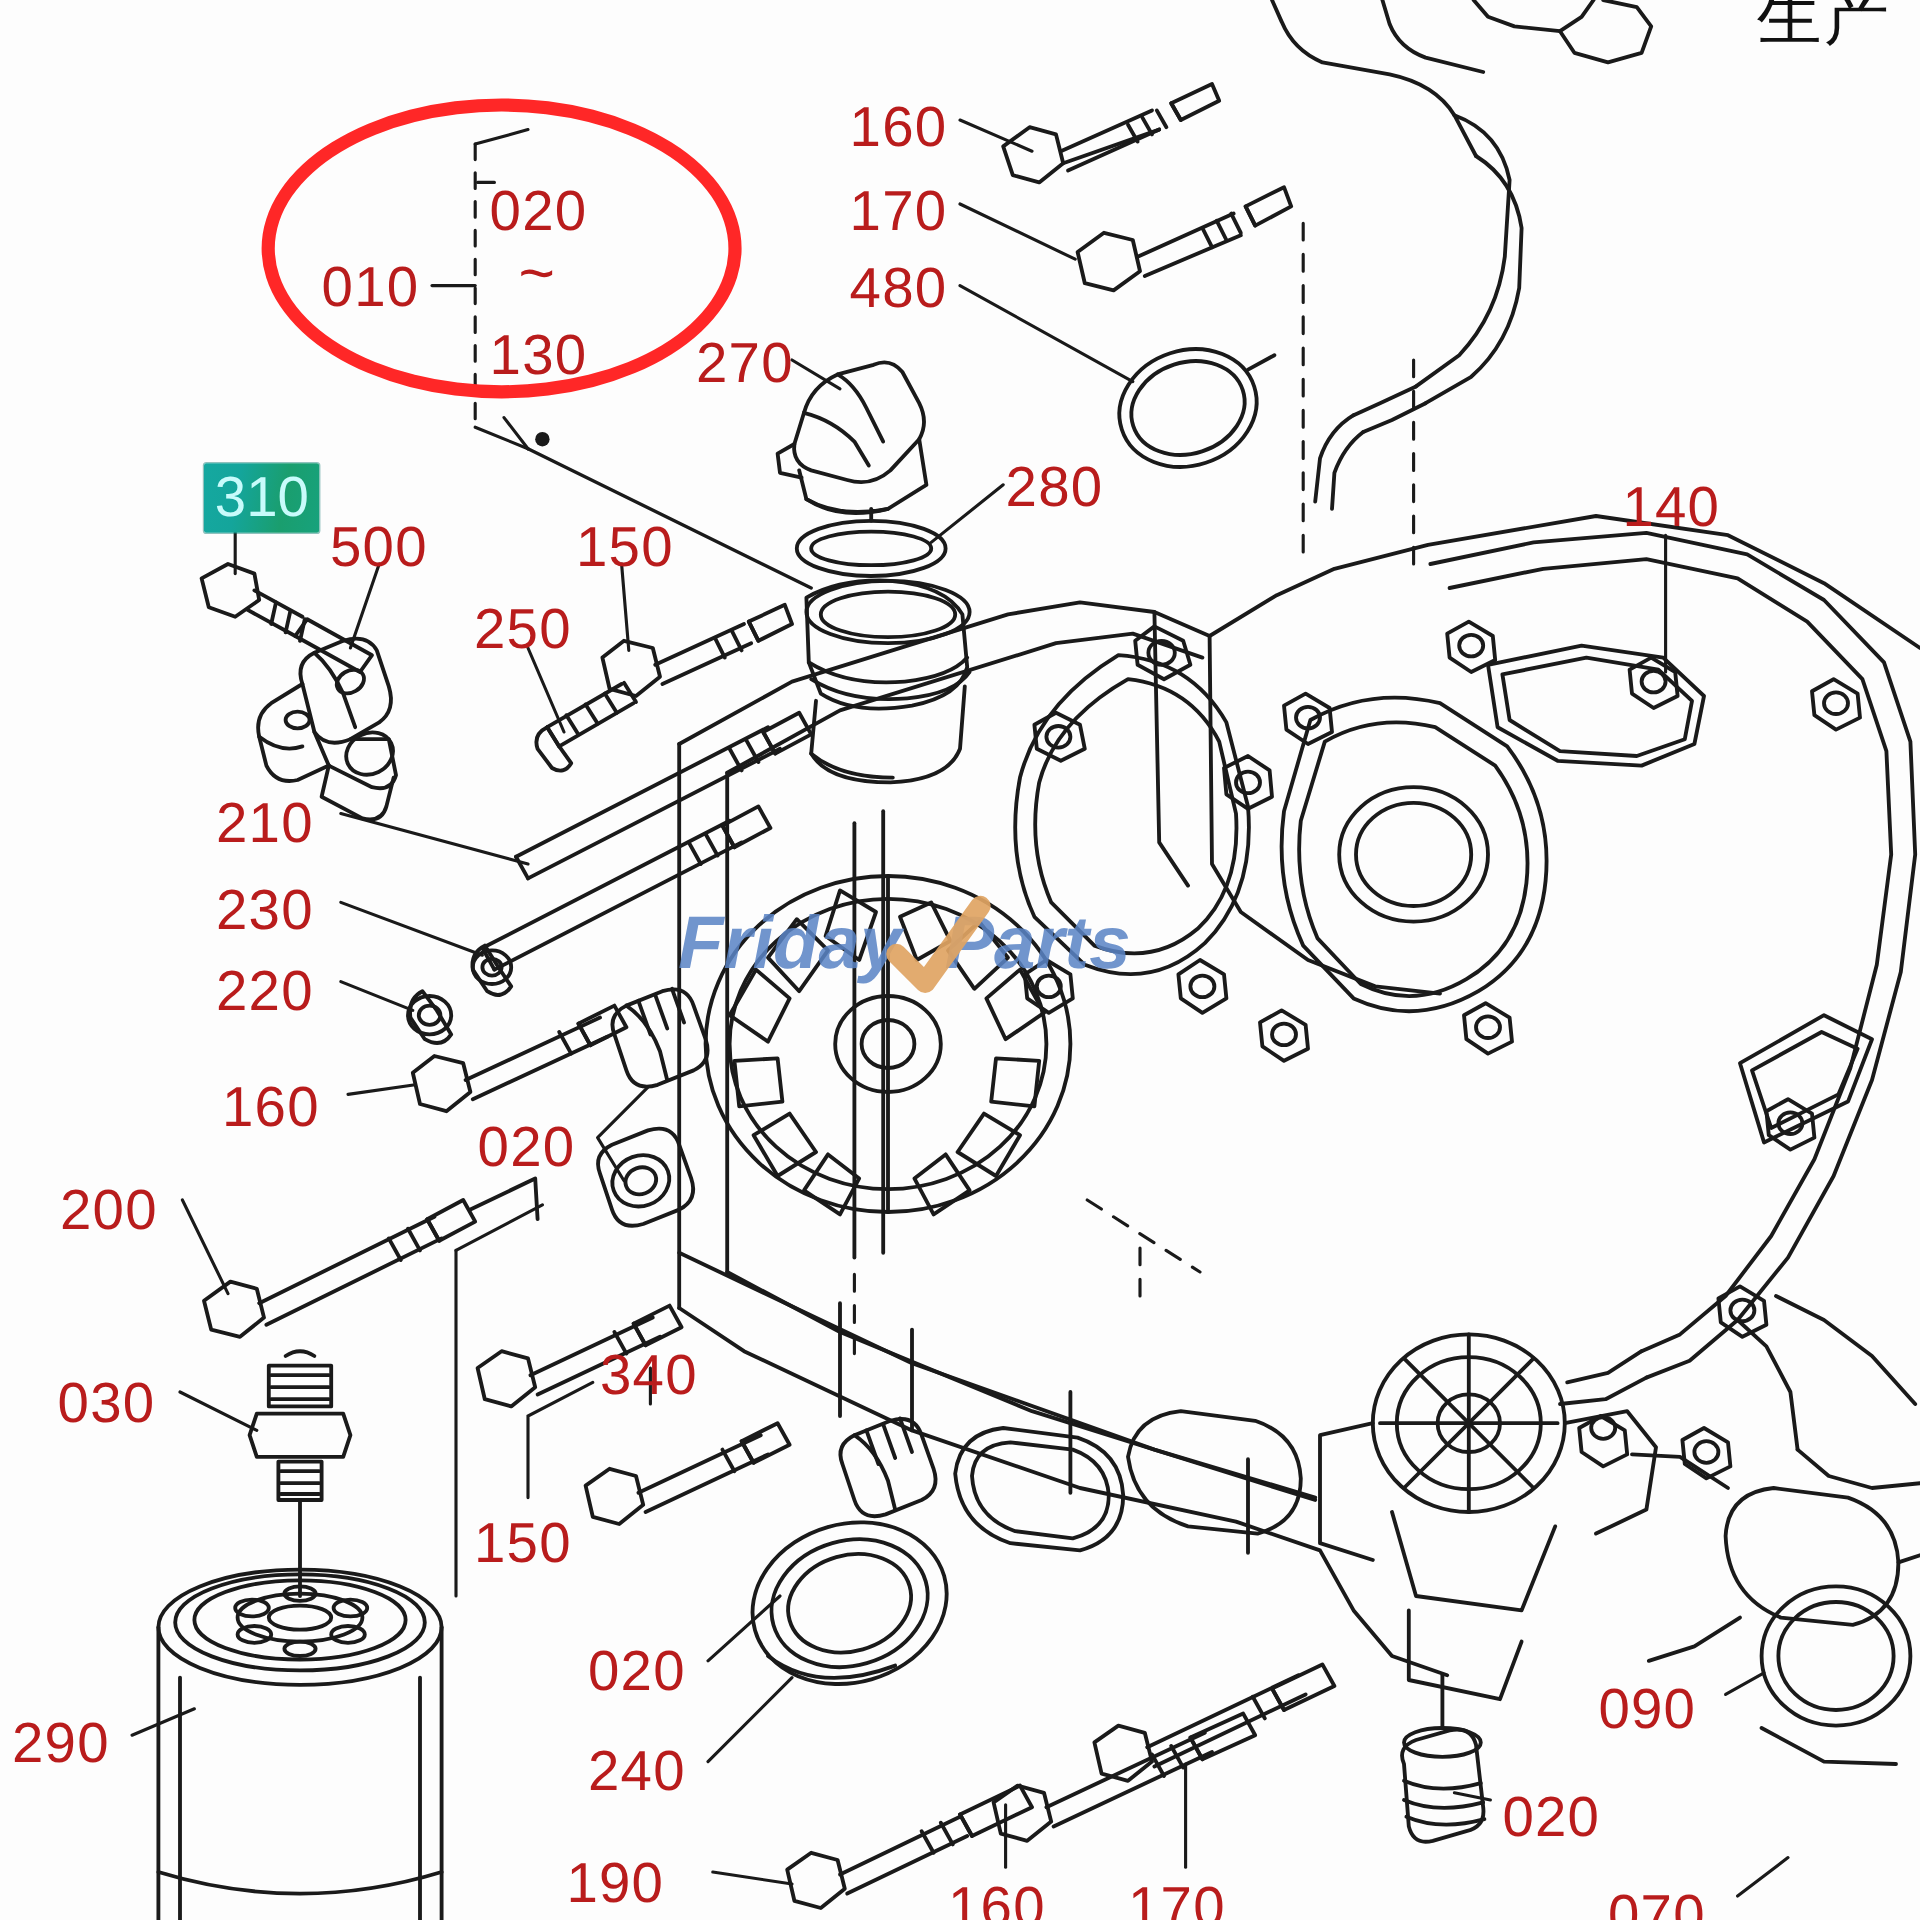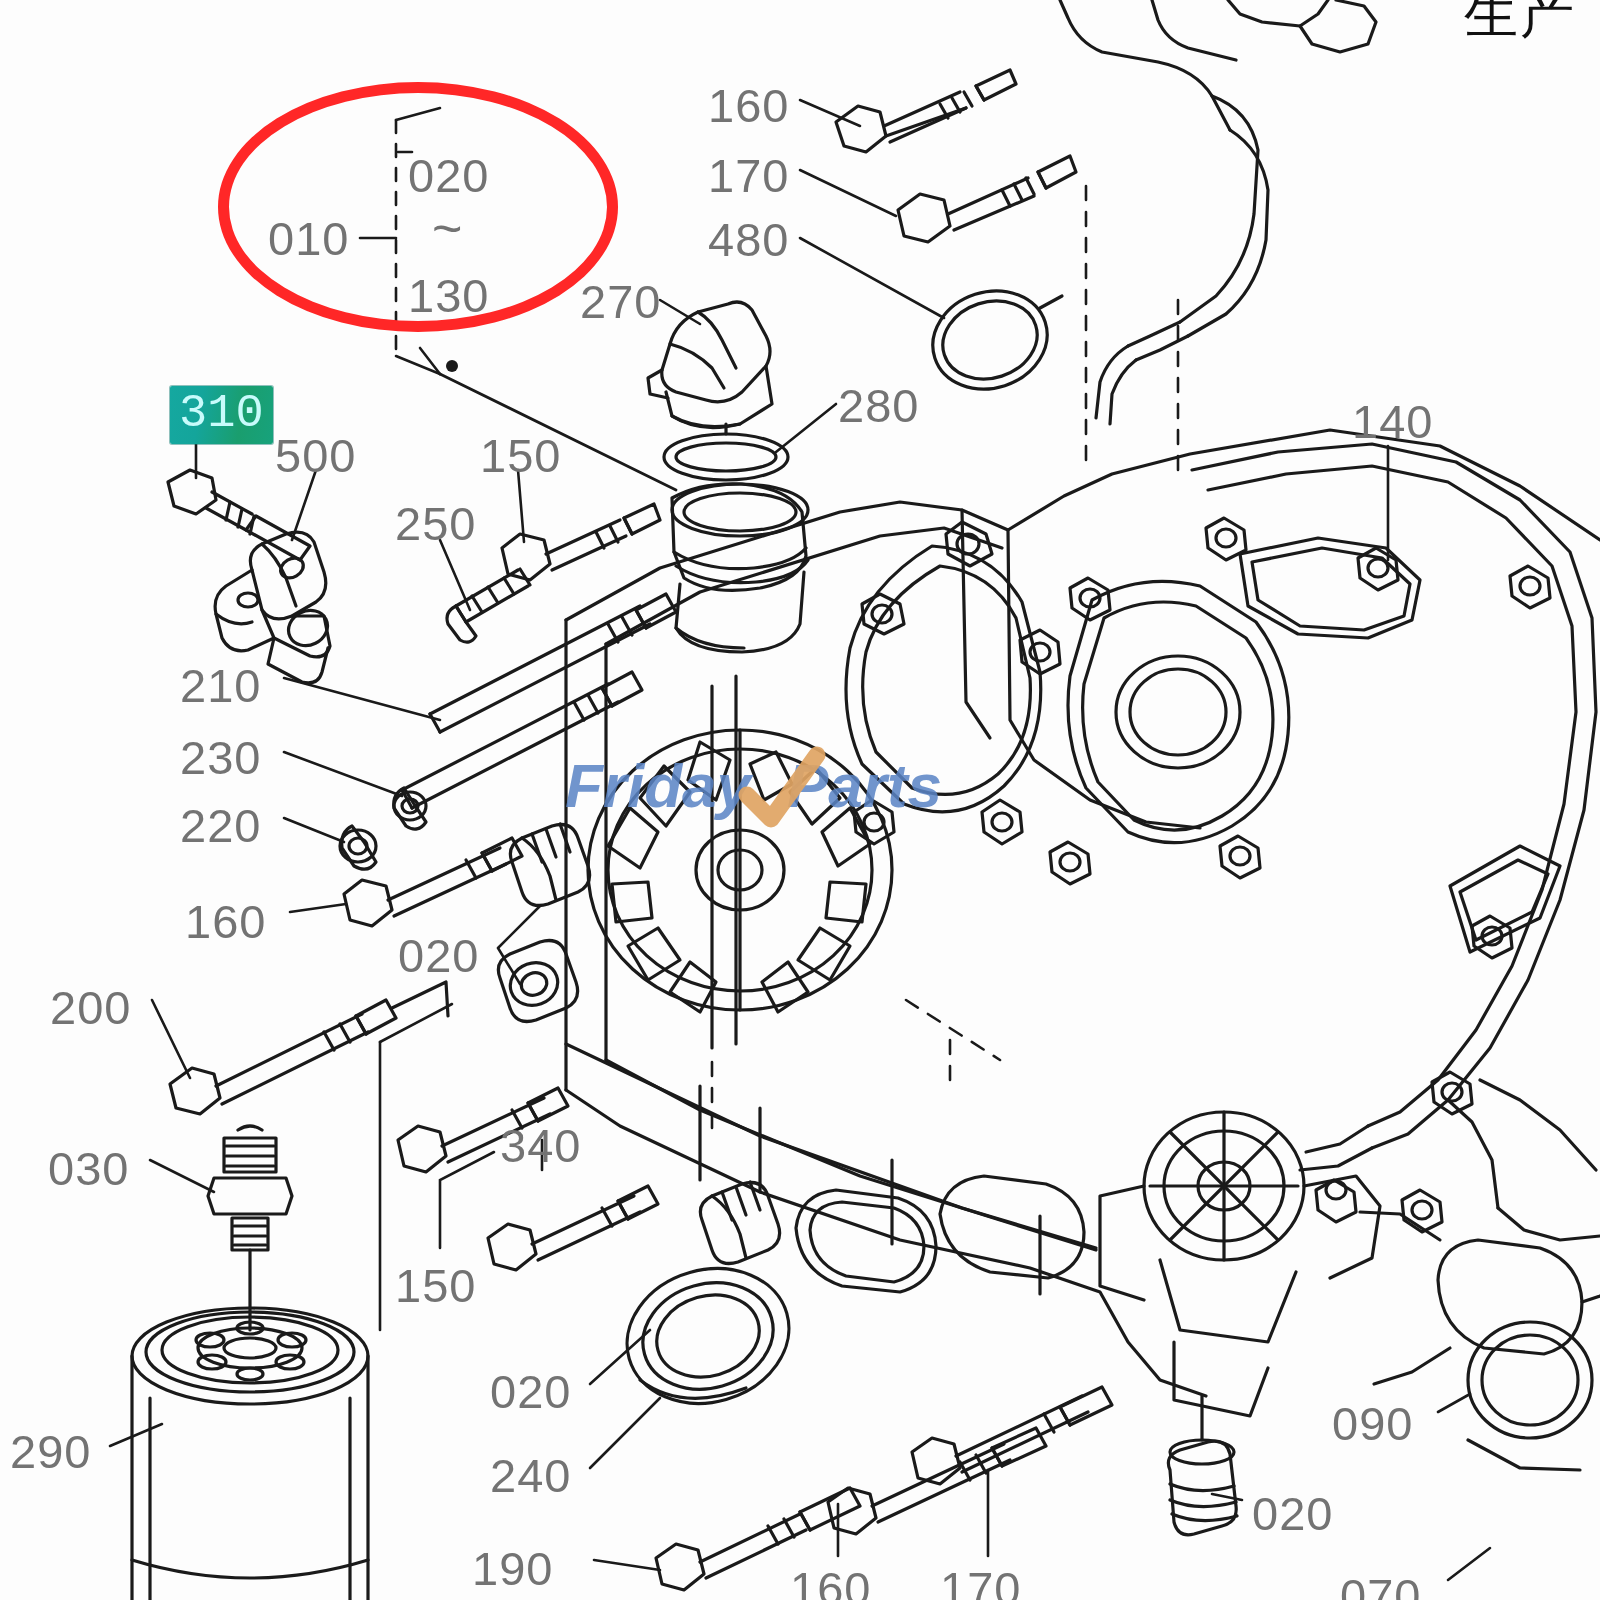--- a/index.html
+++ b/index.html
@@ -1,26 +1,26 @@
 <!DOCTYPE html>
 <html><head>
 <meta charset="utf-8">
 <style>
   html,body{margin:0;padding:0;background:#fff;}
   body{width:1600px;height:1600px;overflow:hidden;
        font-family:"Liberation Sans","DejaVu Sans",sans-serif;}
   #stage{position:relative;width:1600px;height:1600px;background:#fdfdfd;}
   #art{position:absolute;left:0;top:0;width:1600px;height:1600px;}
-  .lbl{position:absolute;font-size:47px;font-weight:400;color:#737373;
+  .lbl{position:absolute;font-size:47px;font-weight:400;color:#b91c1c;
        letter-spacing:1px;line-height:1;white-space:nowrap;
        font-family:"Liberation Sans","DejaVu Sans",sans-serif;}
   .hl{position:absolute;padding:4px 9px 7px 9px;border-radius:2px;
       background:linear-gradient(100deg,#15a8a0 0%,#14a59b 30%,#1a9e6e 68%,#17a27c 100%);
       color:#c8fbfb;font-size:47px;line-height:1;white-space:nowrap;
-      font-family:Liberation Mono, monospace;
+      font-family:Liberation Sans, sans-serif;
       box-shadow:0 0 0 1px rgba(10,120,110,.45);}
   #ellipse{position:absolute;left:218px;top:82px;width:400px;height:250px;
       border:11px solid #ec2d2d;border-radius:50%;
       box-sizing:border-box;filter:saturate(1.15);}
   #wm{position:absolute;left:565px;top:745px;width:400px;height:90px;
       pointer-events:none;}
   .jp{position:absolute;font-size:54px;color:#111;letter-spacing:2px;
       font-family:"DejaVu Sans",sans-serif;}
 </style>
 </head>

